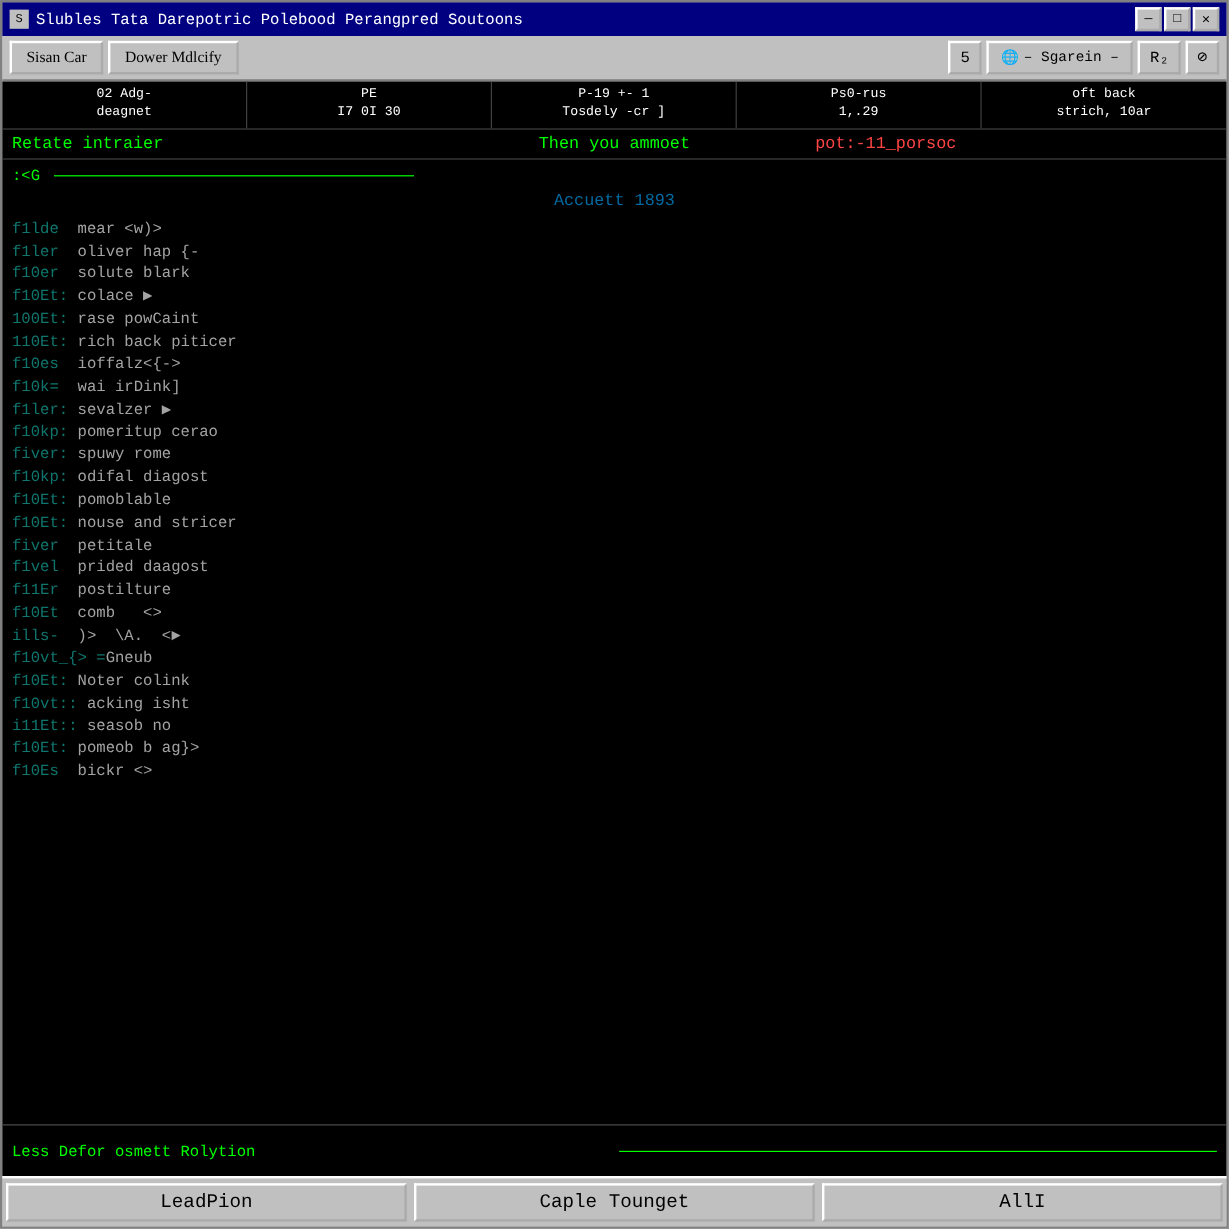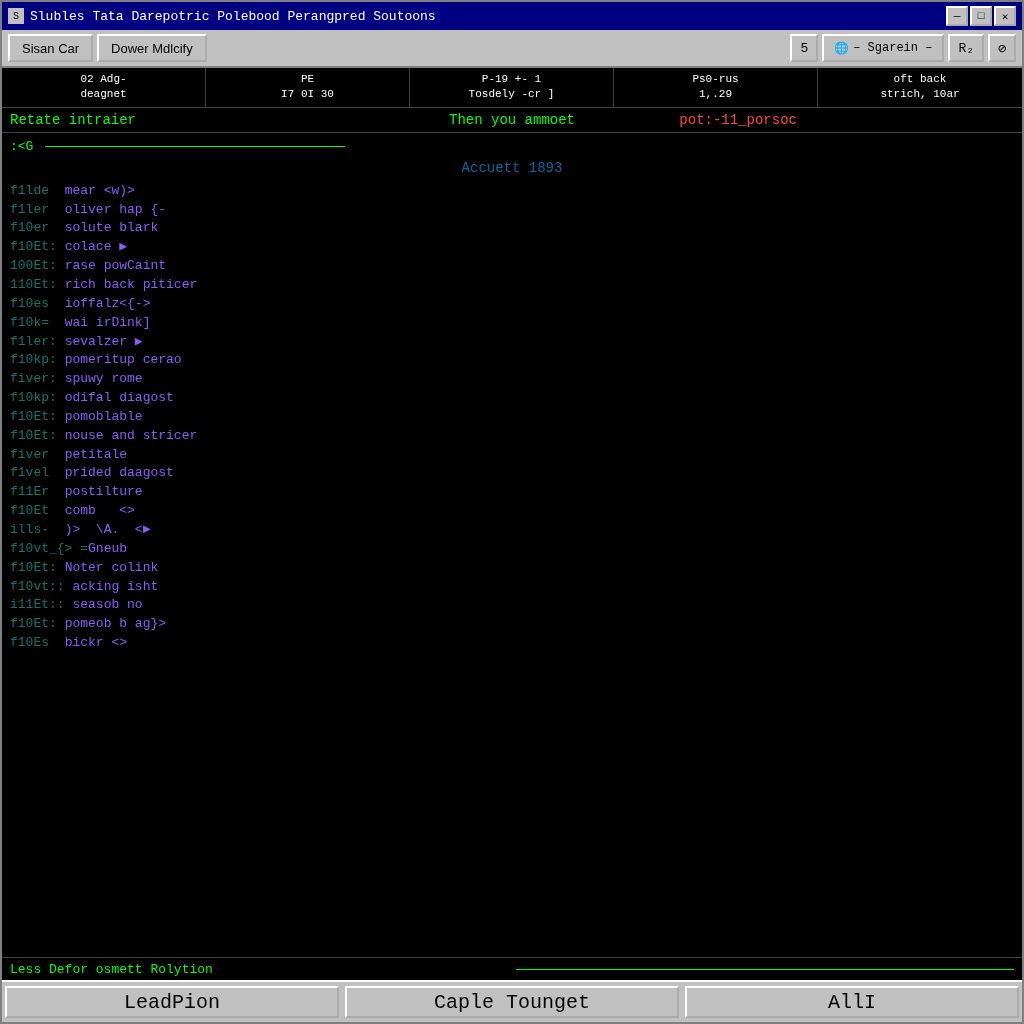--- a/index.html
+++ b/index.html
@@ -80,21 +80,21 @@
       gap: 4px;
       height: 38px;
       flex-shrink: 0;
       border-bottom: 2px solid #808080;
     }
 
     .toolbar-btn {
       background: #c0c0c0;
       border: 2px outset #ffffff;
       padding: 3px 12px;
-      font-family: Liberation Sans, sans-serif;
+      font-family: Liberation Serif, serif;
       font-size: 13px;
       cursor: pointer;
       height: 28px;
       display: flex;
       align-items: center;
     }
 
     .toolbar-spacer {
       flex: 1;
     }
@@ -226,28 +226,28 @@
       font-size: 13px;
       line-height: 1.45;
       white-space: pre;
     }
 
     .line-key {
       color: #0f766e;
     }
 
     .line-val {
-      color: #8b5cf6;
+      color: #a3a3a3;
     }
 
     
     .bottom-status {
       background: #000000;
       color: #00ff00;
-      padding: 11px 8px;
+      padding: 21px 8px;
       font-family: 'Courier New', monospace;
       font-size: 13px;
       display: flex;
       align-items: center;
       border-top: 1px solid #404040;
       flex-shrink: 0;
       height: 17px;
     }
 
     .bottom-status-text {
@@ -269,21 +269,21 @@
       flex-shrink: 0;
       height: 42px;
       border-top: 2px solid #ffffff;
     }
 
     .footer-btn {
       flex: 1;
       background: #c0c0c0;
       border: 2px outset #ffffff;
       font-family: 'Courier New', monospace;
-      font-size: 20px;
+      font-size: 16px;
       cursor: pointer;
       display: flex;
       align-items: center;
       justify-content: center;
       margin: 4px 3px;
     }
 
     .terminal-blank {
       height: 18px;
     }

